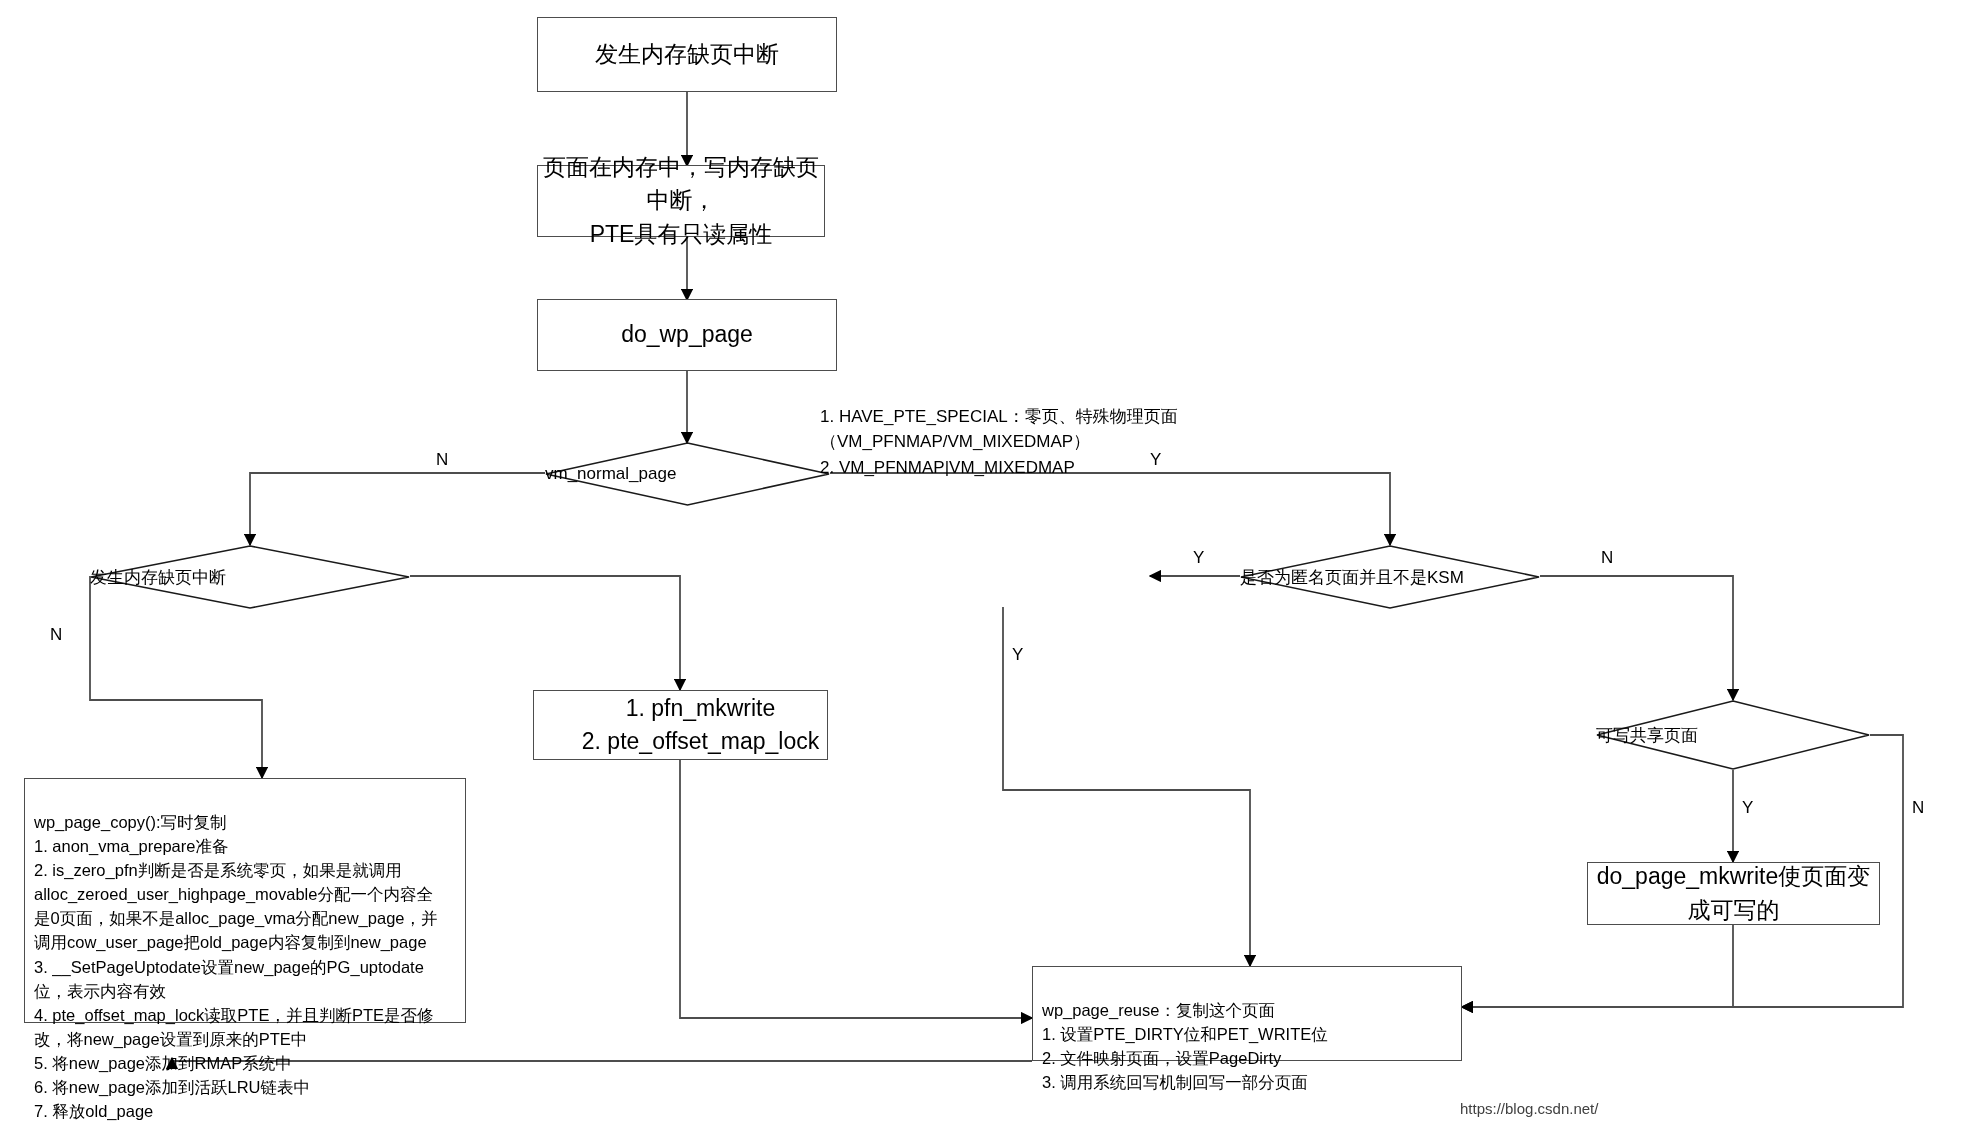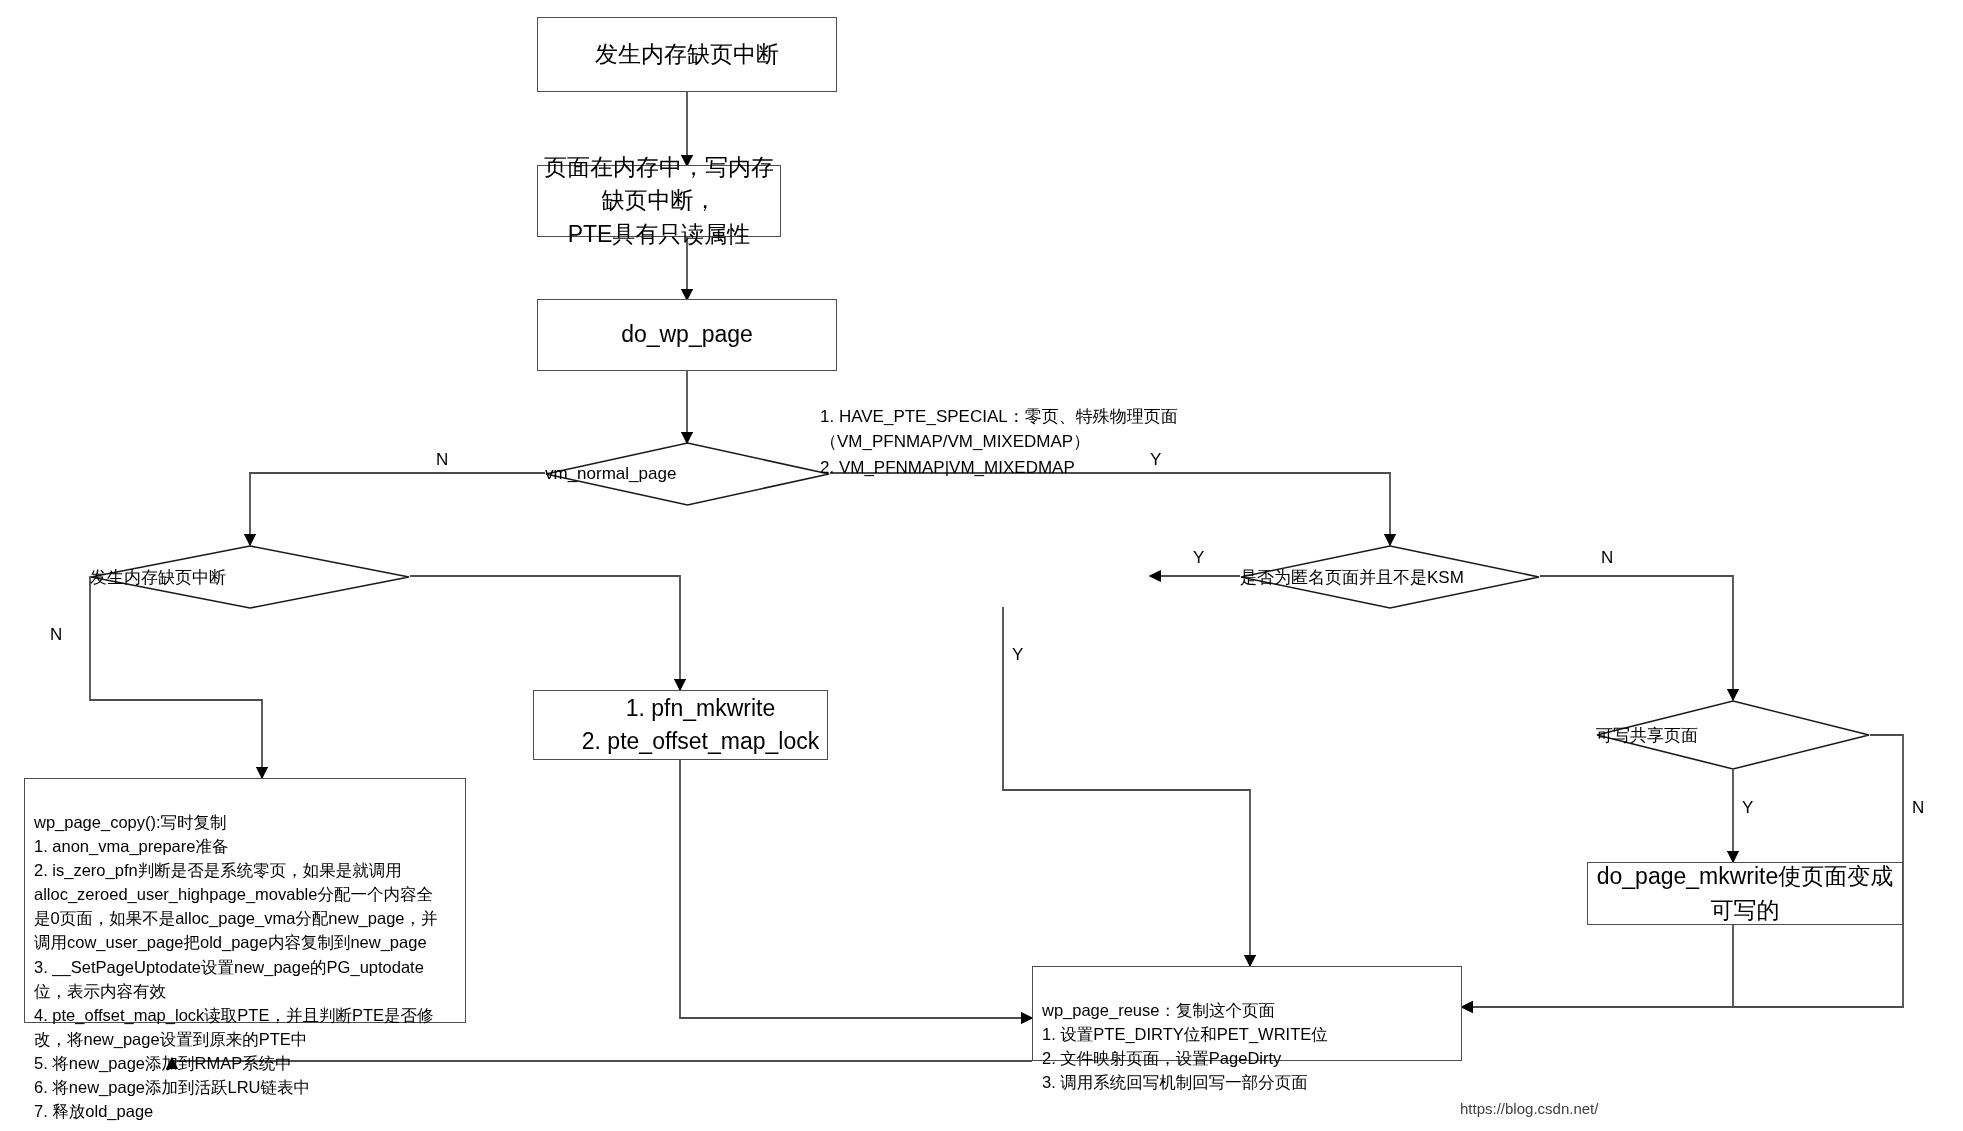--- a/index.html
+++ b/index.html
@@ -124,21 +124,21 @@
       <path d="M 680 760 L 680 1018 L 1032 1018"></path>
 
       <path d="M 1032 1061 L 172 1061 L 172 1058"></path>
     </g>
   </svg>
 
   <div class="node" style="left:537px; top:17px; width:300px; height:75px;">
     <span>发生内存缺页中断</span>
   </div>
 
-  <div class="node" style="left:537px; top:165px; width:244px; height:72px;align-items:center;">
+  <div class="node" style="left:537px; top:165px; width:288px; height:72px;align-items:center;">
     <span>页面在内存中，写内存缺页中断，
 PTE具有只读属性</span>
   </div>
 
   <div class="node" style="left:537px; top:299px; width:300px; height:72px;">
     <span>do_wp_page</span>
   </div>
 
   <div class="diamond" style="left:545px; top:442px; width:285px; height:64px;">
     <svg width="285" height="64" viewBox="0 0 285 64" xmlns="http://www.w3.org/2000/svg">
@@ -167,21 +167,21 @@
       <polygon points="137,1 273,35 137,69 1,35" fill="#ffffff" stroke="#1a1a1a" stroke-width="1.6"></polygon>
     </svg>
     <span>可写共享页面</span>
   </div>
 
   <div class="node" style="left:533px; top:690px; width:295px; height:70px;padding-left:40px;">
     <span>1. pfn_mkwrite
 2. pte_offset_map_lock</span>
   </div>
 
-  <div class="node" style="left:1587px; top:862px; width:316px; height:63px;">
+  <div class="node" style="left:1587px; top:862px; width:293px; height:63px;">
     <span>do_page_mkwrite使页面变成可写的</span>
   </div>
 
   <div class="textbox" style="left:24px; top:778px; width:442px; height:245px;">
     <span>wp_page_copy():写时复制
 1. anon_vma_prepare准备
 2. is_zero_pfn判断是否是系统零页，如果是就调用
 alloc_zeroed_user_highpage_movable分配一个内容全
 是0页面，如果不是alloc_page_vma分配new_page，并
 调用cow_user_page把old_page内容复制到new_page

